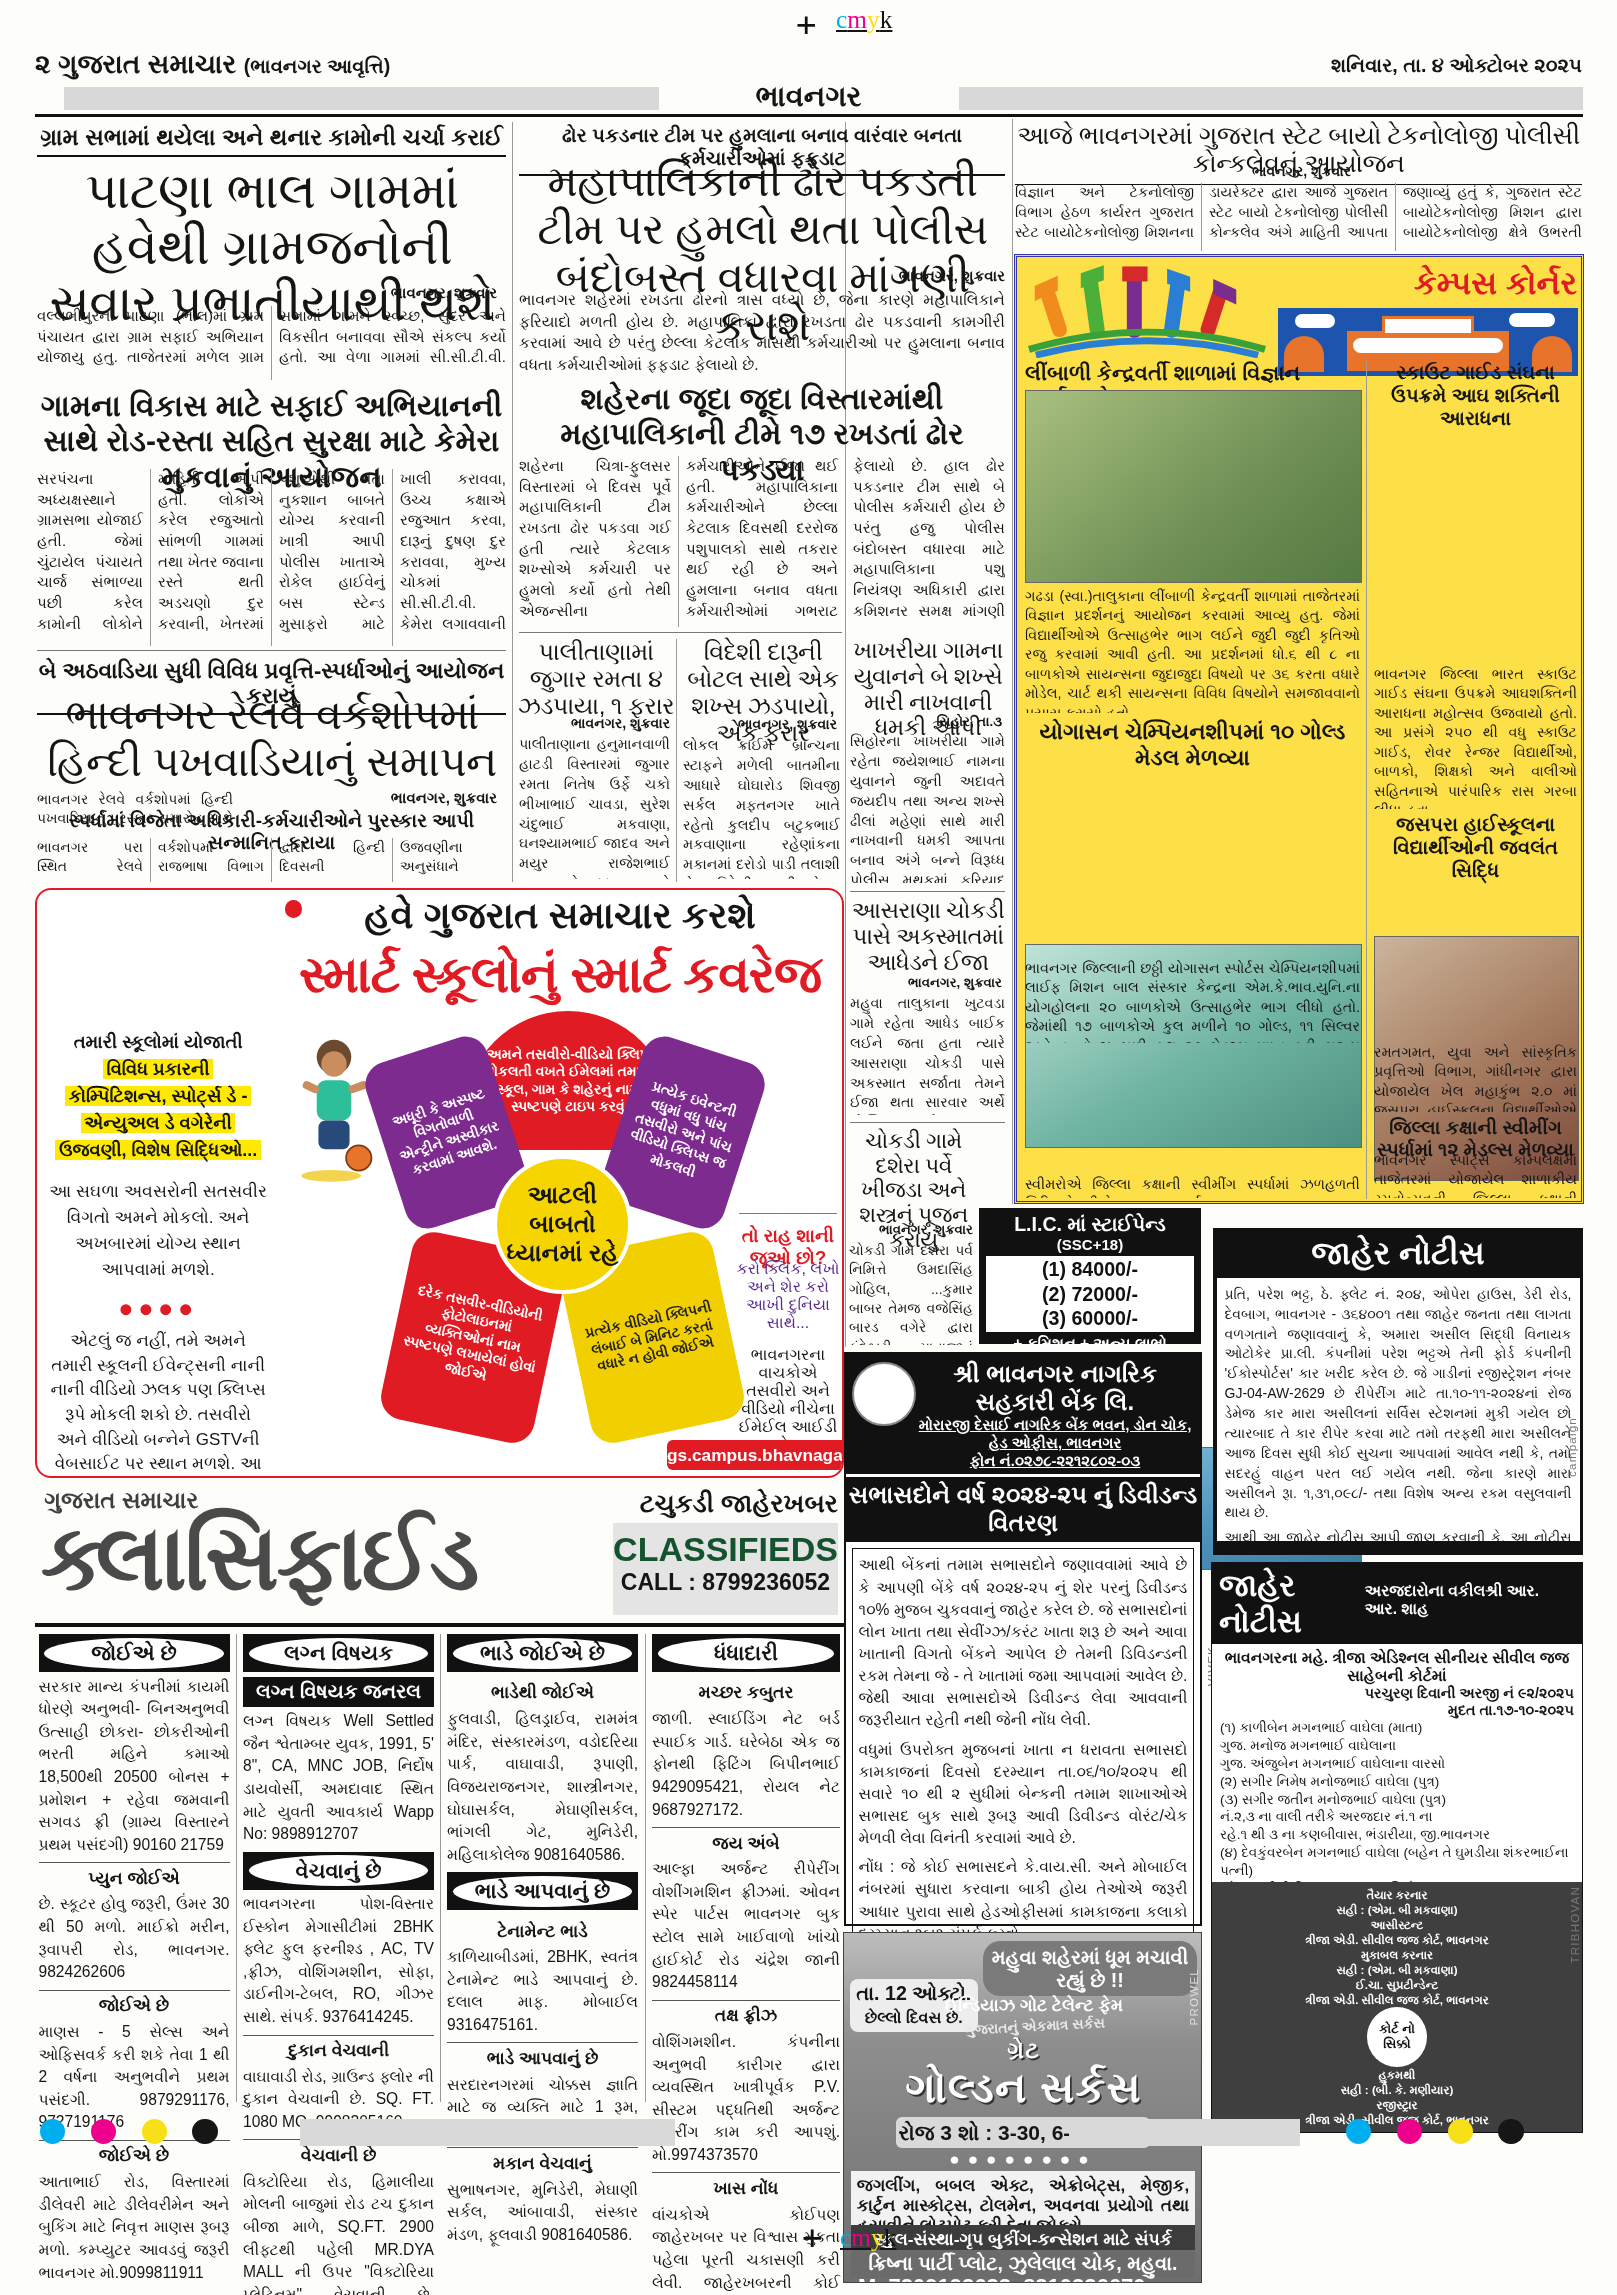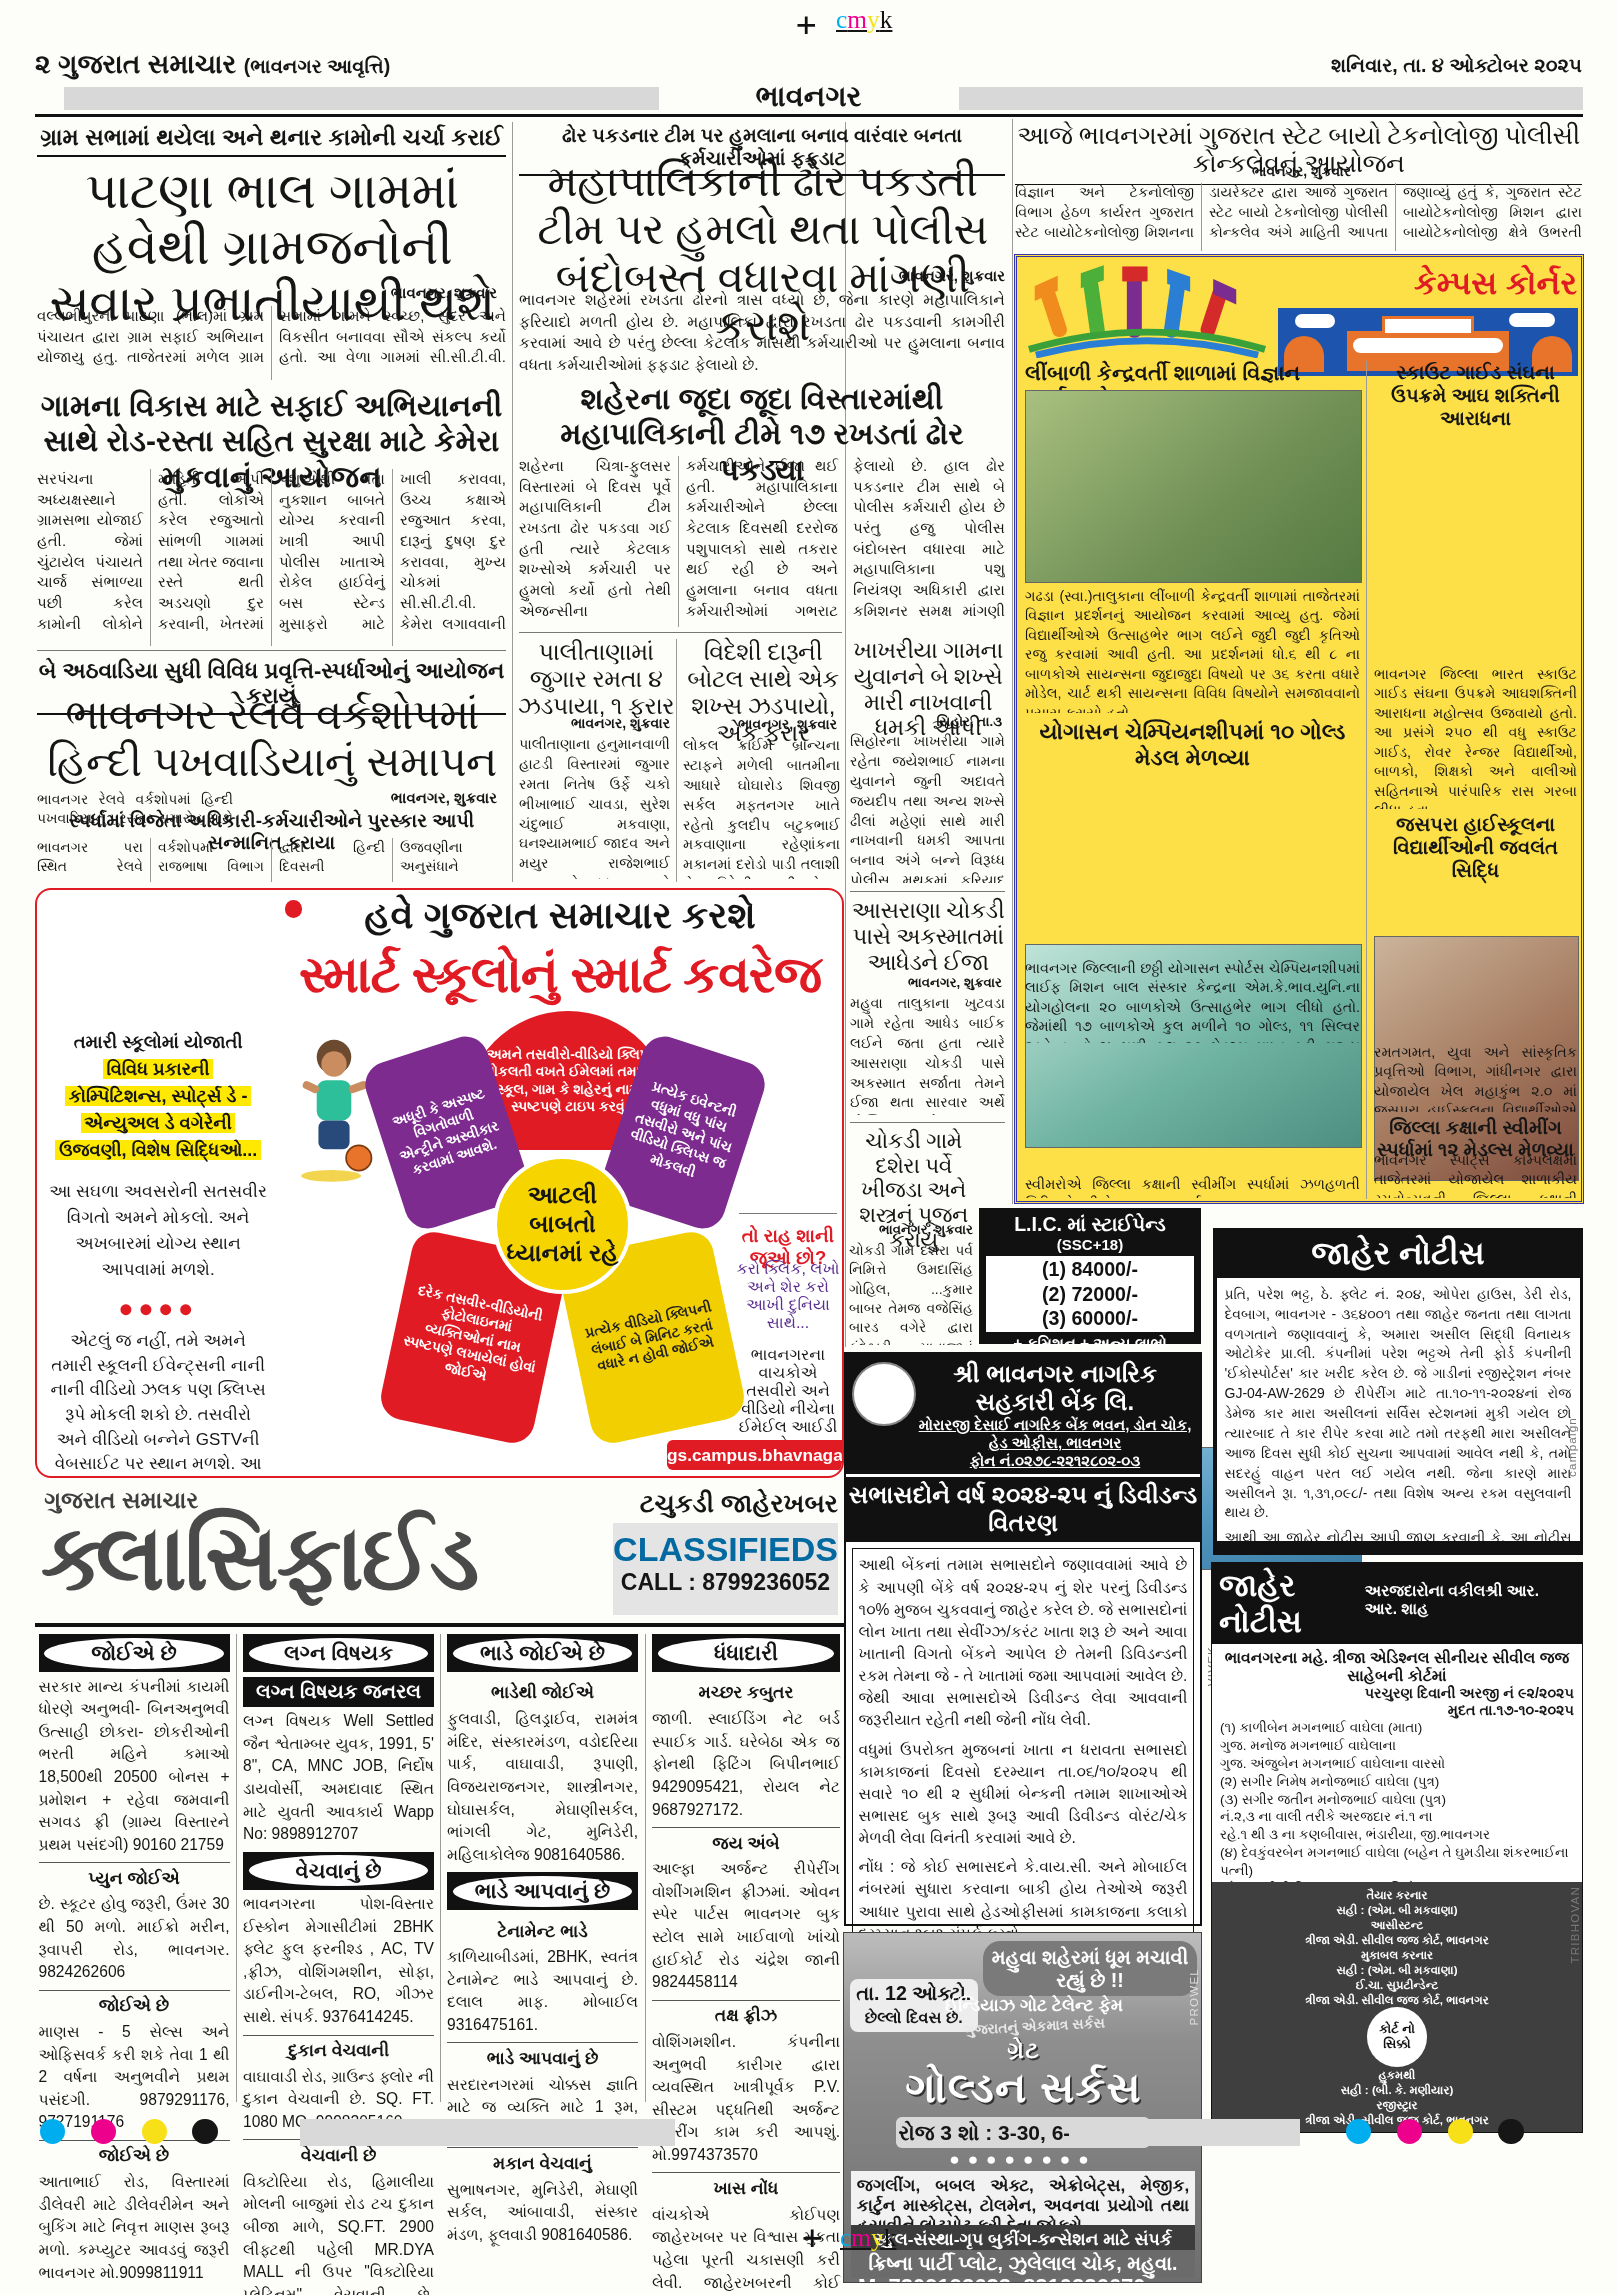--- a/index.html
+++ b/index.html
@@ -204,21 +204,21 @@
     <div class="abs ctr" style="left:696px;top:370px;width:110px;font-size:16px;color:#5b2d8f;">કરો ક્લિક, લખો અને શેર કરો આખી દુનિયા સાથે...</div>
     <div class="abs ctr" style="left:696px;top:456px;width:110px;font-size:16px;">ભાવનગરના વાચકોએ તસવીરો અને વીડિયો નીચેના ઈમેઈલ આઈડી પર મોકલવા</div>
     <div class="abs ctr b" style="left:630px;top:550px;width:179px;height:30px;background:#e01b24;color:#fff;font-size:17.3px;line-height:30px;border-radius:5.8px 0 0 5.8px;">gs.campus.bhavnagar@gmail.com</div>
   </div>
 
   <div class="abs" style="left:35px;top:1483px;width:809px;height:631px;">
     <div class="abs b" style="left:9.2px;top:3.5px;font-size:23px;color:#3f3f3f;">ગુજરાત સમાચાર</div>
     <div class="abs bb" style="left:5.8px;top:23px;font-size:91px;color:#4a4a4a;letter-spacing:-2.3px;">ક્લાસિફાઈડ</div>
     <div class="abs bb" style="left:578px;top:5.8px;width:225px;font-size:25.4px;text-align:right;">ટચુકડી જાહેરખબર</div>
     <div class="abs" style="left:578px;top:40px;width:225px;height:92px;background:#e4e4e4;text-align:center;">
-      <div class="bb" style="font-size:34px;color:#0369a1;padding-top:7px;">CLASSIFIEDS</div>
+      <div class="bb" style="font-size:34px;color:#14532d;padding-top:7px;">CLASSIFIEDS</div>
       <div class="bb" style="font-size:23px;">CALL : 8799236052</div>
     </div>
     <div class="abs hline" style="left:0;top:140px;width:809px;height:3.5px;"></div>
 
     <div class="abs" style="left:3.5px;top:151px;width:191px;">
       <div class="cl-h">
           <div class="oval">જોઈએ છે</div>
         </div>
       <div class="cl-t">સરકાર માન્ય કંપનીમાં કાયમી ધોરણે અનુભવી- બિનઅનુભવી ઉત્સાહી છોકરા- છોકરીઓની ભરતી મહિને કમાઓ 18,500થી 20500 બોનસ + પ્રમોશન + રહેવા જમવાની સગવડ ફ્રી (ગ્રામ્ય વિસ્તારને પ્રથમ પસંદગી) 90160 21759</div>
       <div class="cl-s">પ્યુન જોઈએ</div>

